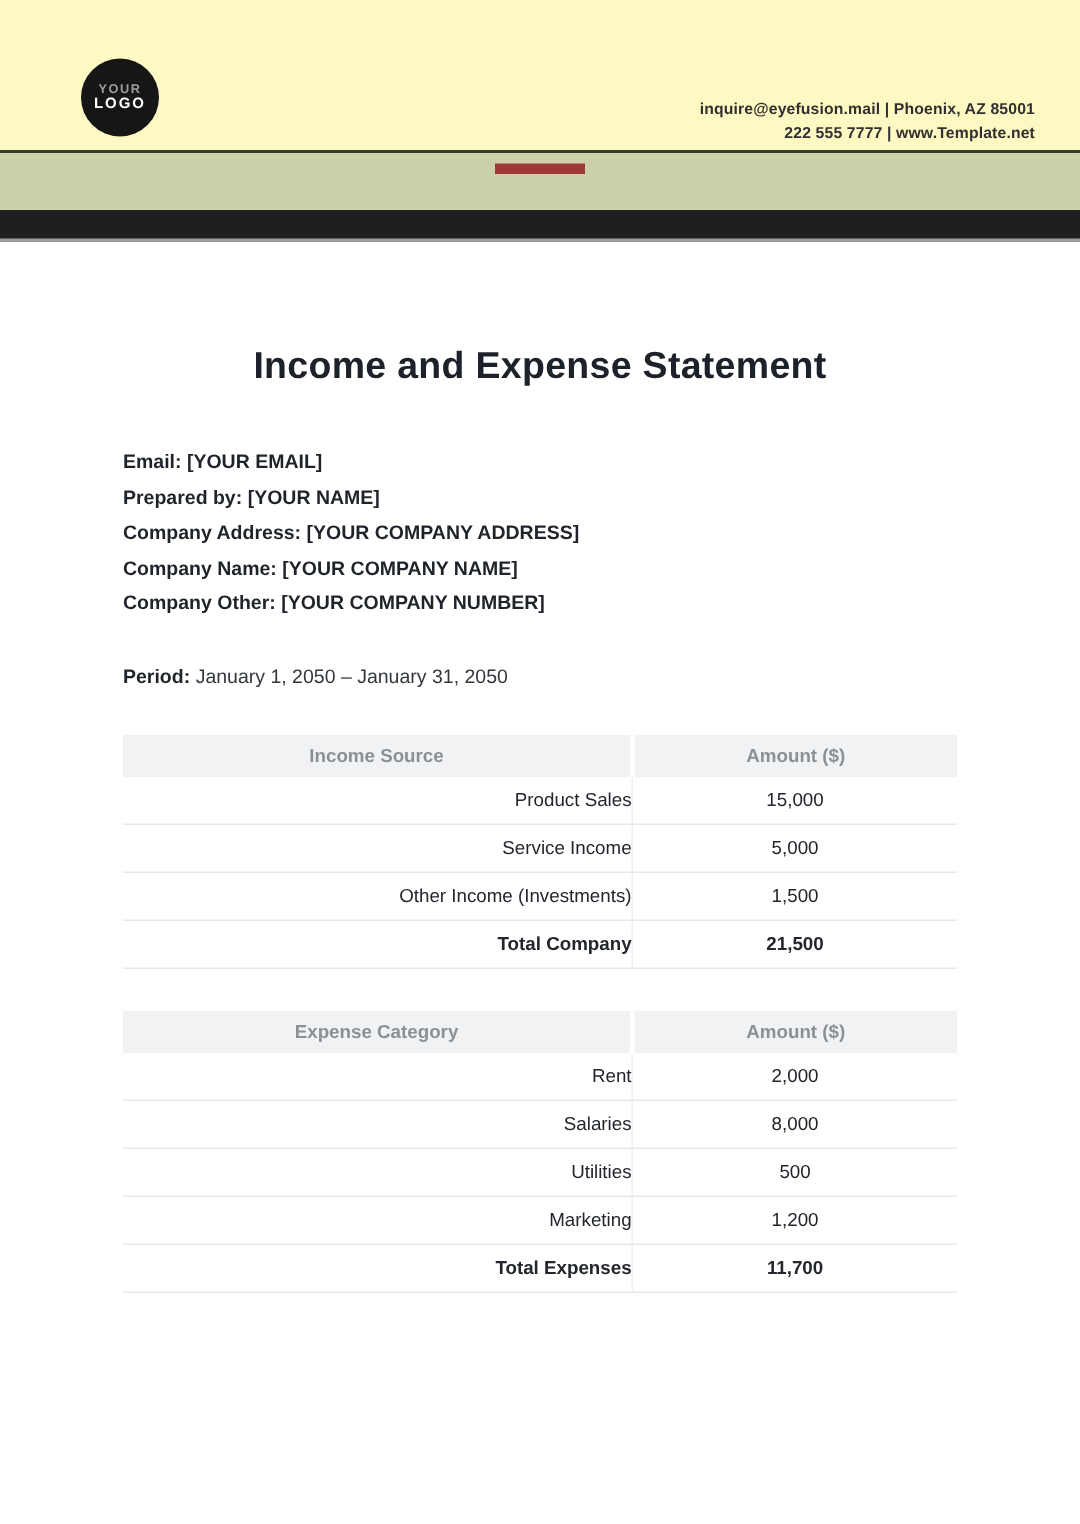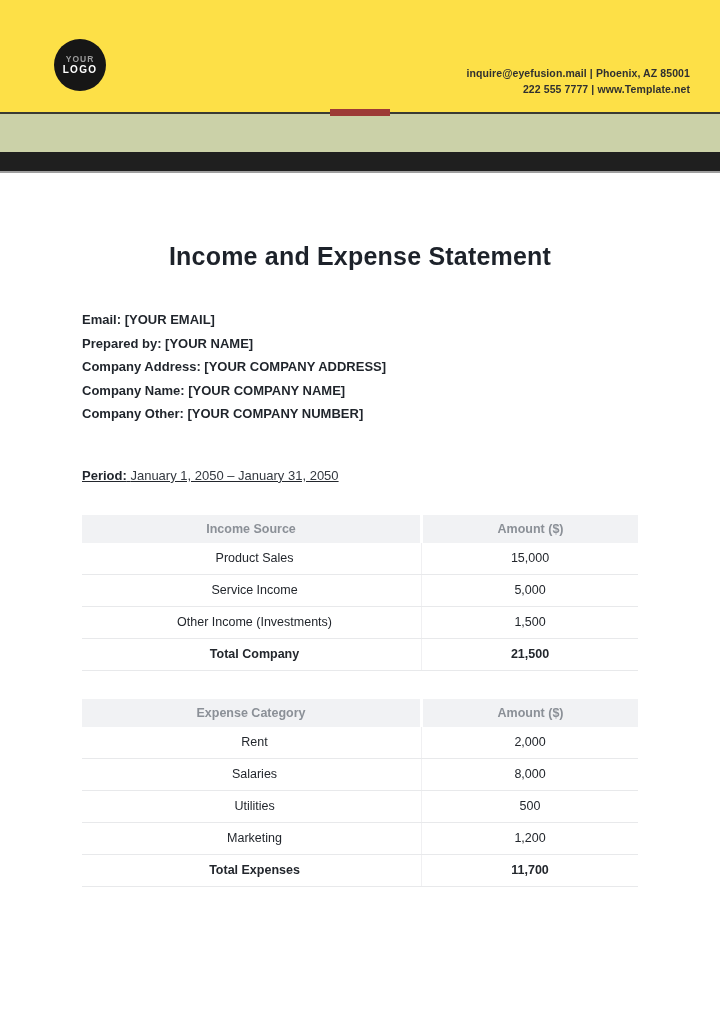--- a/index.html
+++ b/index.html
@@ -6,21 +6,21 @@
   body {
     width:720px; height:1016px;
     background:#ffffff;
     font-family:"Liberation Sans", sans-serif;
     position:relative;
     overflow:hidden;
     color:#23272d;
   }
 
   
-  .top-white { position:relative; height:112px; background:#fde047; }
+  .top-white { position:relative; height:100px; background:#fef9c3; }
   .logo {
     position:absolute; left:54px; top:39px;
     width:52px; height:52px; border-radius:50%;
     background:#161616;
     display:flex; flex-direction:column; align-items:center; justify-content:center;
   }
   .logo .your  { color:#9d9d9d; font-size:8.5px; letter-spacing:1px; font-weight:600; line-height:10px; }
   .logo .brand { color:#ffffff; font-size:10px; letter-spacing:1.3px; font-weight:bold; line-height:12px; }
   .contact {
     position:absolute; right:30px; top:66px;
@@ -39,21 +39,21 @@
   
   .content { padding:0 82px; }
   .doc-title {
     margin:68px 0 0 0;
     text-align:center;
     font-size:25px; line-height:30px;
     font-weight:bold; color:#1d222a; letter-spacing:0.2px;
   }
   .info-block { margin-top:37px; }
   .info-line  { font-size:13px; line-height:23.6px; font-weight:bold; color:#1f242b; }
-  .period-line { margin-top:40px; font-size:13px; line-height:20px;text-decoration:underline; }
+  .period-line { margin-top:27px; font-size:13px; line-height:20px; }
   .period-line .lbl { font-weight:bold; color:#1f242b; }
   .period-line .val { font-weight:normal; color:#33383f; }
 
   
   table.data-table {
     width:100%; border-collapse:collapse;
     font-size:12.5px; color:#23272d;
     table-layout:fixed;
   }
   table.data-table.first  { margin-top:29px; }
@@ -61,21 +61,21 @@
   .data-table th {
     background:#f1f2f4; color:#8b9097;
     font-weight:600; font-size:12.5px;
     height:28px; text-align:center; padding:0;
   }
   .data-table th.col-label  { width:60.8%; }
   .data-table th.col-amount { border-left:3px solid #ffffff; }
   .data-table td {
     height:31px; border-bottom:1px solid #e8e9eb; padding:0;
   }
-  .data-table td.label  { text-align:center; padding-left:6px; }
+  .data-table td.label  { text-align:right; padding-left:6px; }
   .data-table td.amount { text-align:center; border-left:1px solid #f0f0f2; }
   .data-table tr.total td { font-weight:bold; }
 </style>
 </head>
 <body>
 
 <div class="top-white">
   <div class="logo">
     <span class="your">YOUR</span>
     <span class="brand">LOGO</span>

